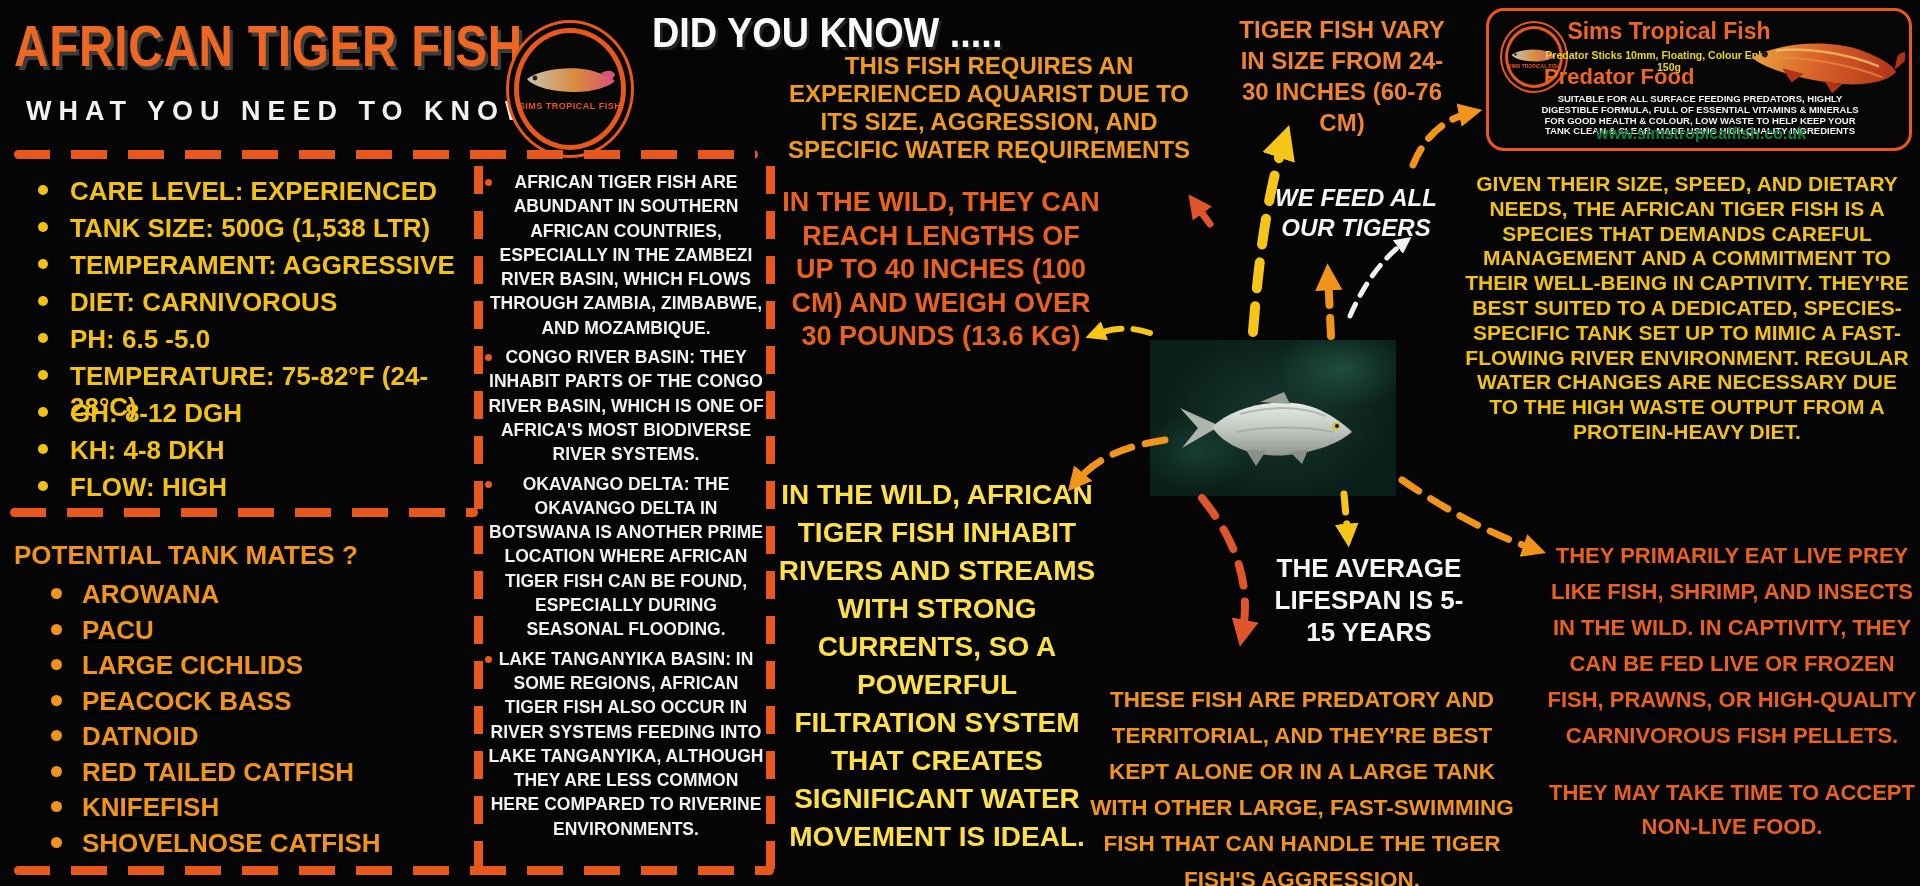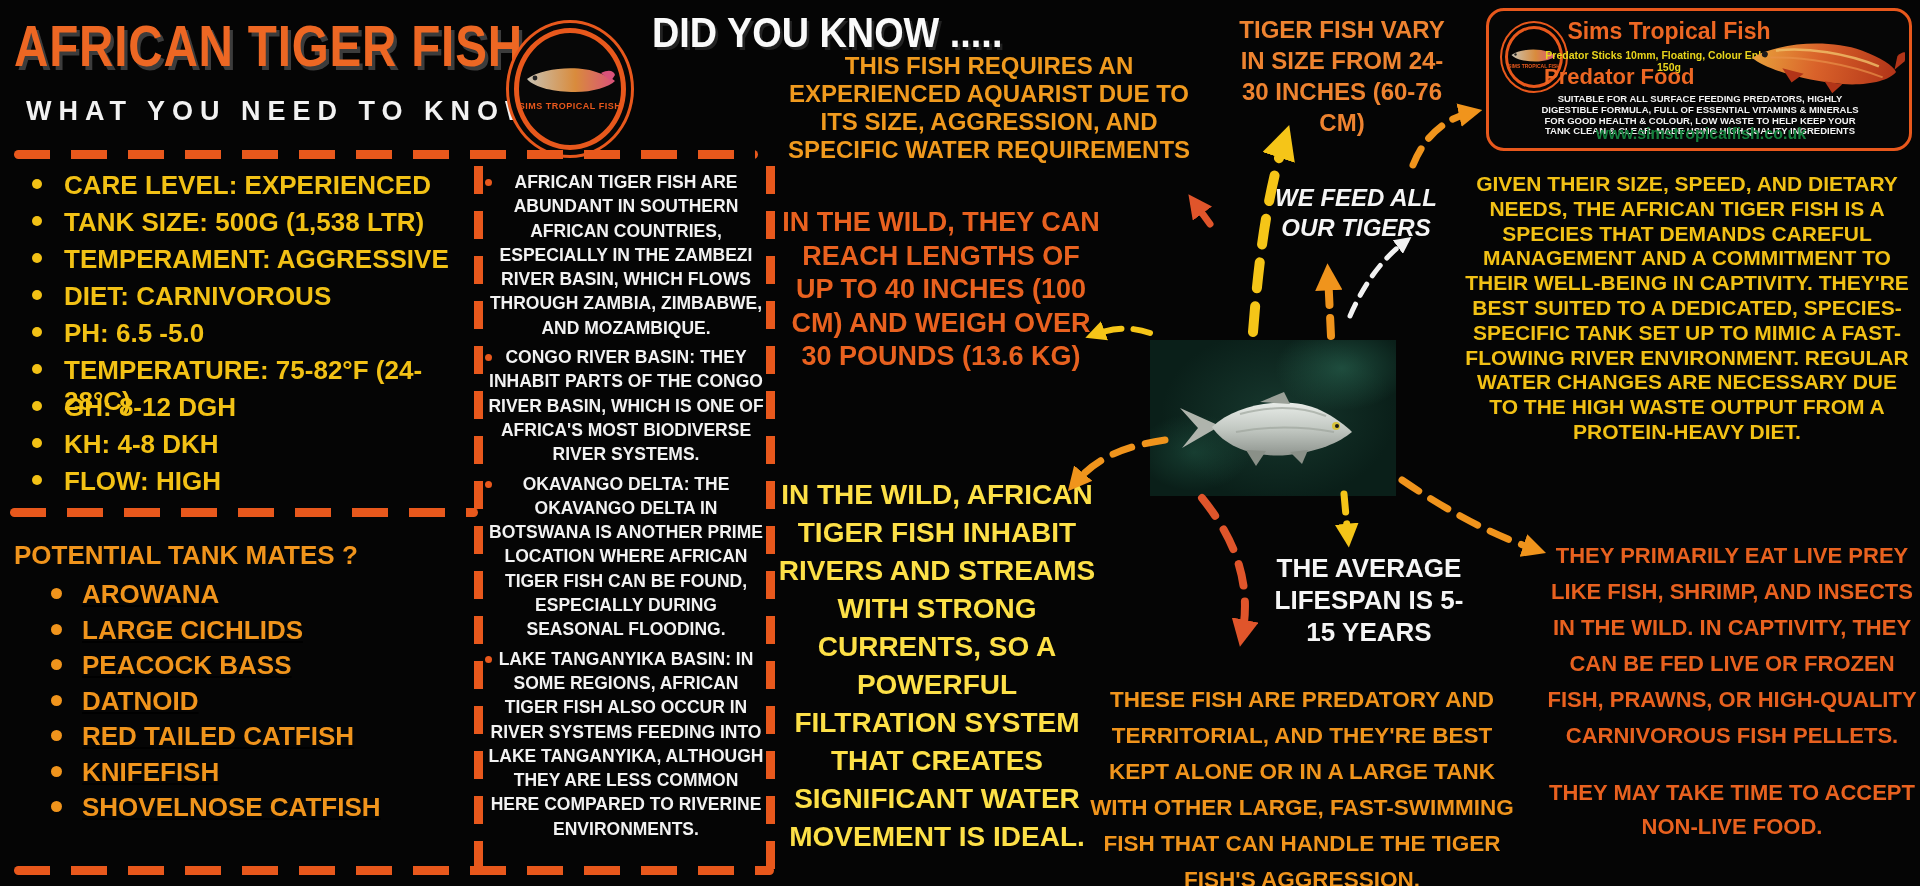--- a/index.html
+++ b/index.html
@@ -11,34 +11,34 @@
   .main-title{left:14px;top:12px;width:600px;font-size:58px;letter-spacing:1px;color:#ED6723;
               transform:scaleX(.82);transform-origin:left top;white-space:nowrap;
               text-shadow:4px 4px 0 #3c3c3c;}
   .sub-title{left:26px;top:96px;font-size:27px;color:#F2F2F2;letter-spacing:7px;white-space:nowrap;}
   .dyk-title{left:652px;top:8px;font-size:43px;color:#FAFAFA;transform:scaleX(.88);
              transform-origin:left top;white-space:nowrap;text-shadow:3px 3px 0 #222;}
   
   .hdash{height:9px;border-radius:5px;background:repeating-linear-gradient(90deg,#E8581C 0 36px,transparent 36px 57px);}
   .vdash{width:9px;background:repeating-linear-gradient(180deg,#E8581C 0 28px,transparent 28px 45px);}
   
-  .care-list{left:30px;top:168px;width:448px;list-style:none;margin:2px;padding:0;}
+  .care-list{left:30px;top:168px;width:448px;list-style:none;margin:8px;padding:0;}
   .care-list li{display:flex;align-items:flex-start;height:37px;color:#F2C115;font-size:26px;}
   .care-list .dot{width:10px;height:10px;border-radius:50%;background:#F2C115;margin:9px 22px 0 0;flex:none;}
   .tm-title{left:14px;top:540px;font-size:26px;color:#F0941C;}
   .tm-list{left:50px;top:578px;width:430px;list-style:none;margin:1px;padding:0;text-decoration:underline;}
   .tm-list li{display:flex;align-items:flex-start;height:35.5px;color:#F0941C;font-size:26px;}
   .tm-list .dot{width:11px;height:11px;border-radius:50%;background:#F0941C;margin:9px 20px 0 0;flex:none;}
   .hab-col{left:488px;top:170px;width:276px;}
   .hab-item{position:relative;margin:0 0 5px 0;color:#F2F2F2;font-size:17.5px;line-height:24.3px;text-align:center;}
   .hab-item .dot{position:absolute;left:-3px;top:9px;width:7px;height:7px;border-radius:50%;background:#E8581C;}
   
   .p{line-height:1.2;}
   .aquarist{left:775px;top:52px;width:428px;font-size:24px;line-height:28px;color:#F09A1E;}
-  .size-wild{left:782px;top:186px;width:318px;font-size:27px;line-height:33.5px;color:#E8611F;margin-top:20px;}
+  .size-wild{left:782px;top:186px;width:318px;font-size:27px;line-height:33.5px;color:#E8611F;}
   .filtration{left:776px;top:476px;width:322px;font-size:28px;line-height:38px;color:#fde047;}
   .size-range{left:1228px;top:14px;width:228px;font-size:24px;line-height:31px;color:#EE8330;}
   .we-feed{left:1272px;top:183px;width:168px;font-size:24px;line-height:30px;color:#F5F5F5;font-style:italic;}
   .lifespan{left:1270px;top:552px;width:198px;font-size:26px;line-height:32px;color:#F5F5F5;}
   .temperament{left:1082px;top:682px;width:440px;font-size:22.5px;line-height:36px;color:#F0941C;}
   .captivity{left:1460px;top:172px;width:454px;font-size:21px;line-height:24.8px;color:#F2C115;}
   .diet{left:1545px;top:538px;width:374px;font-size:22px;line-height:36px;color:#E8611F;}
   .feeding-note{left:1545px;top:776px;width:374px;font-size:22px;line-height:34px;color:#E8611F;}
   
   .hlogo{left:506px;top:20px;width:122px;height:132px;border:3px solid #E8581C;border-radius:50%;
@@ -137,20 +137,24 @@
         <span class="dot"></span>
         <span>FLOW: HIGH</span>
       </li>
   </ul>
 
   <div class="abs tm-title">POTENTIAL TANK MATES ?</div>
   <ul class="abs tm-list">
     <li>
         <span class="dot"></span>
         <span>AROWANA</span>
+      </li>
+    <li>
+        <span class="dot"></span>
+        <span>PACU</span>
       </li>
     <li>
         <span class="dot"></span>
         <span>LARGE CICHLIDS</span>
       </li>
     <li>
         <span class="dot"></span>
         <span>PEACOCK BASS</span>
       </li>
     <li>

